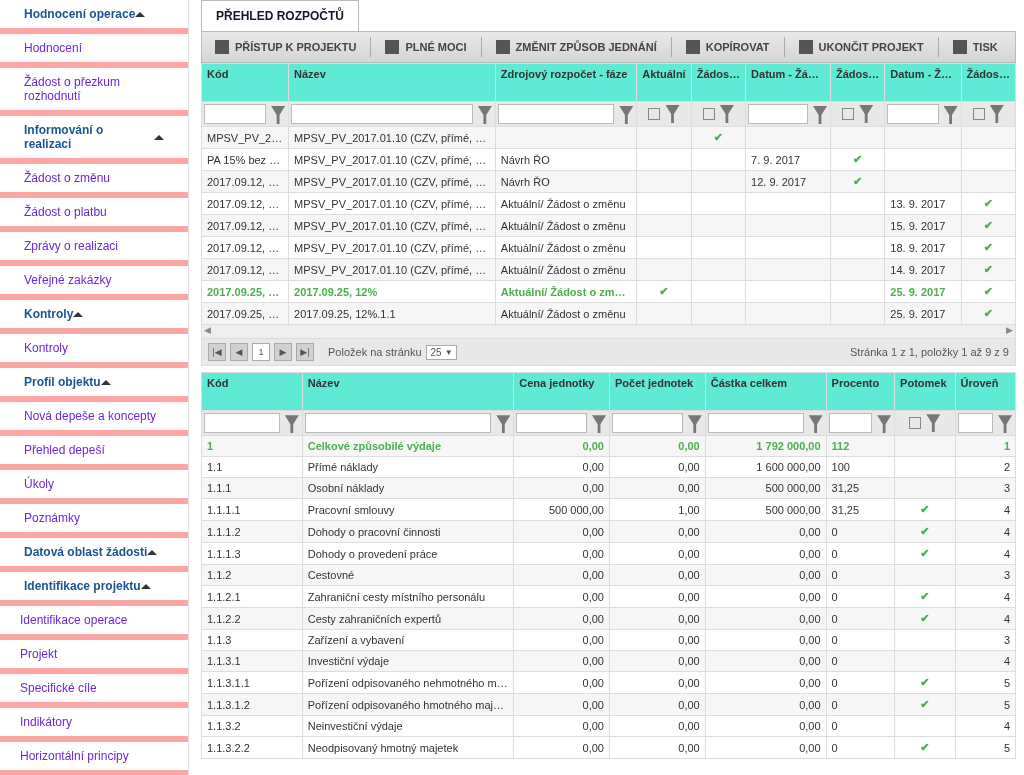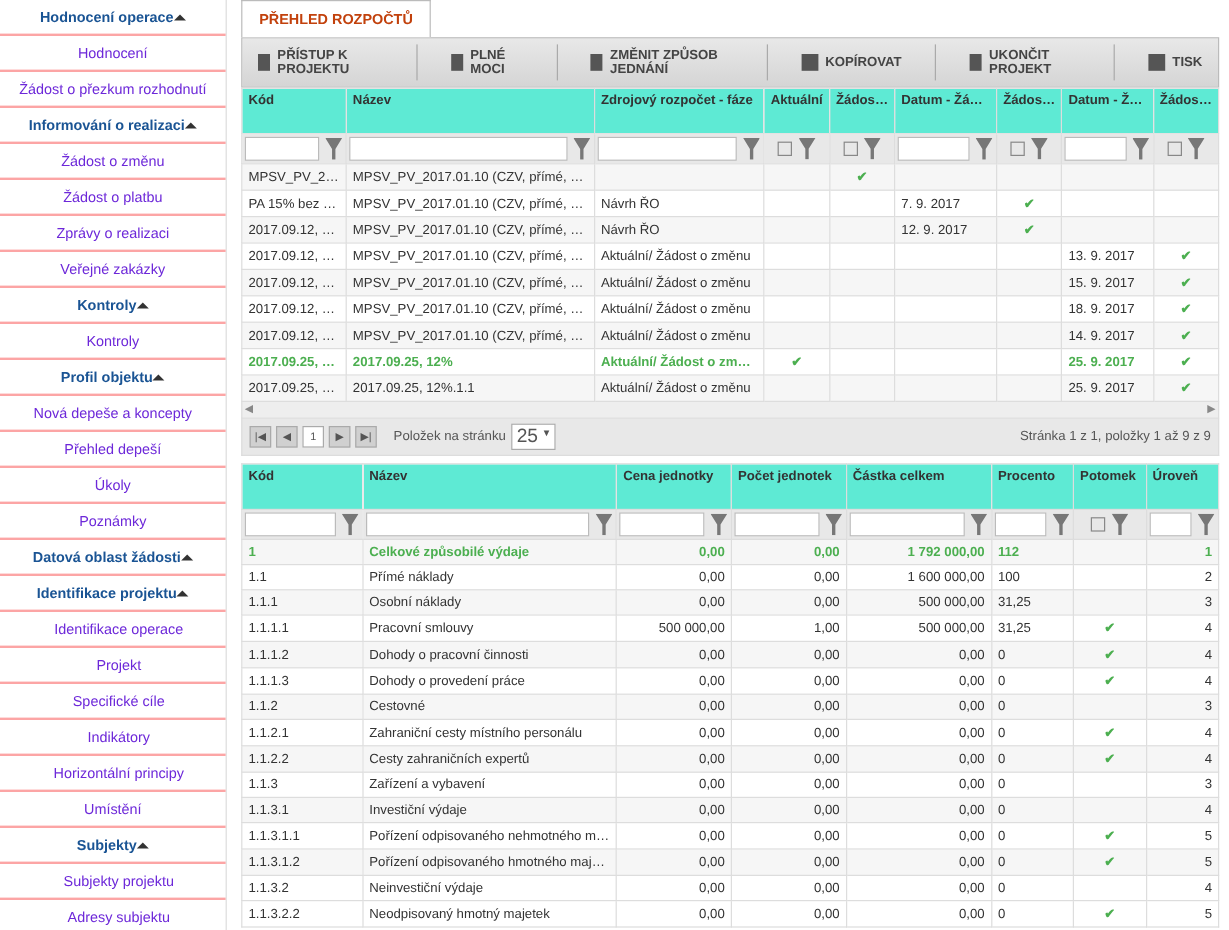--- a/index.html
+++ b/index.html
@@ -1,25 +1,25 @@
 <!DOCTYPE html>
 <html><head>
 <meta charset="utf-8">
 <style>
   * { box-sizing: border-box; margin: 0; padding: 0; }
   body { font-family: Arial, sans-serif; font-size: 12px; color: #333; background: #fff; display: flex; }
   .sidebar { width: 189px; border-right: 1px solid #ddd; }
-  .sidebar-item { padding: 7px 10px; border-bottom: 2px solid #fca5a5; cursor: pointer; display: flex; justify-content: center; align-items: center; }
+  .sidebar-item { padding: 7px 24px; border-bottom: 6px solid #fca5a5; cursor: pointer; display: flex; justify-content: flex-start; align-items: center; }
   .sidebar-item.header { font-weight: bold; color: #1a5494; }
   .sidebar-item.normal { color: #6d28d9; }
   .sidebar-item.indent { padding-left: 20px; }
   .chev { width: 0; height: 0; border-left: 5px solid transparent; border-right: 5px solid transparent; border-bottom: 5px solid #333; }
   .main { flex: 1; padding: 0 8px 0 12px; overflow: hidden; }
-  .tab { display: inline-block; padding: 8px 14px; border: 1px solid #bbb; border-bottom: none; font-weight: bold; color: #c2410c; background: #fff; }
-  .toolbar { background: linear-gradient(#e8e8e8, #d5d5d5); border: 1px solid #bbb; display: flex; gap: 18px; padding: 3px; }
+  .tab { display: inline-block; padding: 8px 14px; border: 1px solid #bbb; border-bottom: none; font-weight: bold; color: #0f172a; background: #fff; }
+  .toolbar { background: linear-gradient(#e8e8e8, #d5d5d5); border: 1px solid #bbb; display: flex; gap: 4px; padding: 3px; }
   .tbtn { padding: 5px 10px; font-size: 11px; font-weight: bold; color: #444; display: flex; align-items: center; gap: 6px; cursor: pointer; }
   .tbtn .ico { width: 14px; height: 14px; background: #555; display: inline-block; }
   .sep { width: 1px; background: #aaa; margin: 2px 0; }
   table { border-collapse: collapse; width: 100%; table-layout: fixed; }
   th, td { border: 1px solid #ddd; padding: 4px 5px; font-size: 11px; overflow: hidden; text-overflow: ellipsis; white-space: nowrap; }
   th { background: #5eead4; font-weight: bold; text-align: left; vertical-align: top; height: 38px; }
   .filter-row td { background: #e8e8e8; padding: 2px; }
   .filter-row input { width: calc(100% - 20px); height: 20px; border: 1px solid #bbb; font-size: 11px; }
   .filter-icon { display: inline-block; width: 14px; height: 18px; background: #777; vertical-align: middle; margin-left: 2px; clip-path: polygon(0 0, 100% 0, 60% 50%, 60% 100%, 40% 100%, 40% 50%); }
   .check { color: #4caf50; font-weight: bold; text-align: center; }
@@ -27,21 +27,21 @@
   .ctr { text-align: center; }
   tr.odd td { background: #f6f6f6; }
   tr.even td { background: #fff; }
   tr.hl td { color: #4caf50; font-weight: 600; }
   .highlight-mark { background: #ffff66; }
   .scroll-strip { height: 14px; background: #eee; border: 1px solid #ddd; border-top: none; position: relative; }
   .scroll-strip::before { content: "◀"; position: absolute; left: 2px; font-size: 9px; color: #888; }
   .scroll-strip::after { content: "▶"; position: absolute; right: 2px; font-size: 9px; color: #888; }
   .pager { background: #e8e8e8; border: 1px solid #ddd; border-top: none; padding: 4px 6px; display: flex; align-items: center; gap: 4px; font-size: 11px; color: #555; }
   .pgbtn { width: 18px; height: 18px; background: #d0d0d0; border: 1px solid #aaa; display: inline-flex; align-items: center; justify-content: center; font-size: 9px; }
-  .pgsel { border: 1px solid #aaa; background: #fff; padding: 1px 14px 1px 4px; font-size: 16px; position: relative; }
+  .pgsel { border: 1px solid #aaa; background: #fff; padding: 1px 14px 1px 4px; font-size: 10px; position: relative; }
   .pgsel::after { content: "▼"; font-size: 8px; position: absolute; right: 3px; top: 2px; color: #555; }
   .pager-right { margin-left: auto; }
   .cb { width: 12px; height: 12px; border: 1px solid #888; display: inline-block; vertical-align: middle; }
 </style>
 </head>
 <body>
 
 <div class="sidebar" id="sidebar">
     <div class="sidebar-item header">
       <span>Hodnocení operace</span>

